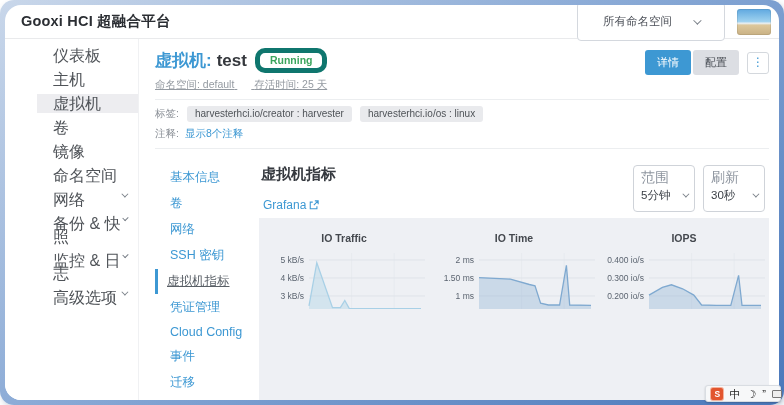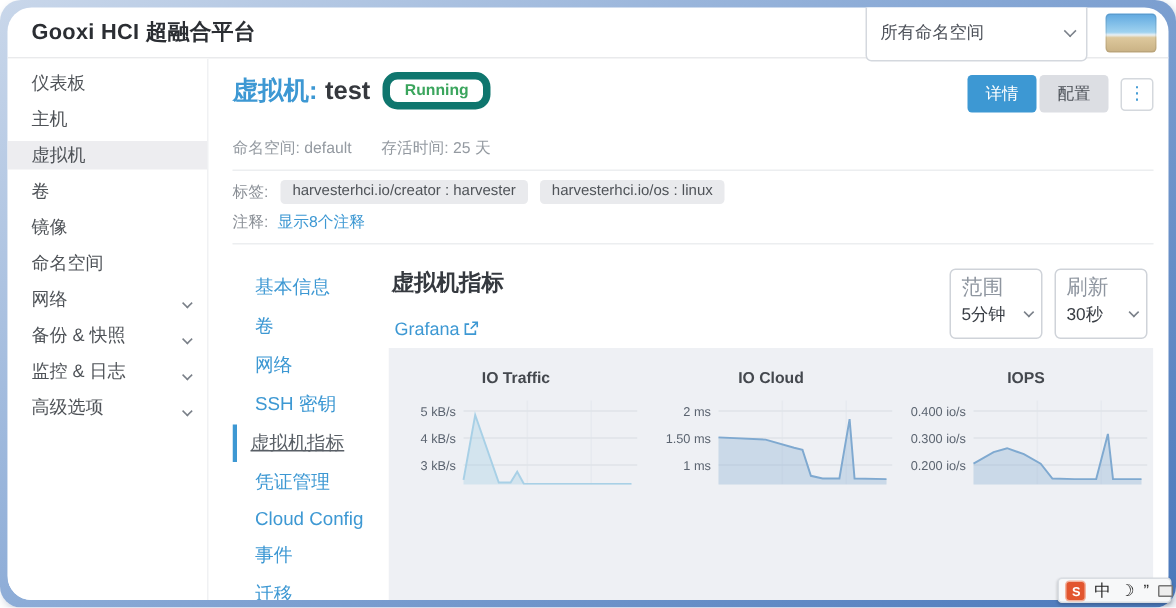--- a/index.html
+++ b/index.html
@@ -25,43 +25,44 @@
     height: 34px; flex: 0 0 34px;
     display: flex; align-items: center;
     padding: 0 8px 0 16px;
     border-bottom: 1px solid #e9eaec;
   }
   .app-title { font-size: 14.5px; font-weight: bold; color: #2b2e33; letter-spacing:.2px; }
   .ns-select {
     margin-left: auto; margin-right: 12px;
     width: 148px; height: 39px;
     border: 1px solid #d4d8de; border-radius: 4px;
-    display: flex; align-items: center; padding: 0 9px;
+    display: flex; align-items: center; padding: 0 25px;
     font-size: 11.5px; color: #4c5058; background:#fff; cursor: pointer;
   }
   .ns-select .chev { margin-left: auto; }
   .chev {
     width: 6px; height: 6px; display: inline-block;
     border-right: 1.4px solid #7a8089; border-bottom: 1.4px solid #7a8089;
     transform: rotate(45deg) translateY(-2px);
   }
   .avatar {
     width: 34px; height: 26px; border-radius: 3px;
     background: linear-gradient(180deg,#5fa8e0 0%, #9fd2ef 48%, #e8f0f4 55%, #ddc89c 62%, #c9b184 100%);
     box-shadow: 0 0 0 1px rgba(0,0,0,.08) inset;
   }
 
   
   .body { flex: 1; display: flex; overflow: hidden; }
 
   .sidebar { width: 134px; flex: 0 0 134px; padding-top: 7px; background:#fff; border-right:1px solid #f0f1f3; }
   .side-item {
-    padding: 3px 12px 3px 16px; font-size: 12px; color: #4f5358;
-    display: flex; align-items: flex-end; cursor: pointer; line-height: 13px;
+    padding: 3px 12px 3px 16px; font-size: 16px; color: #4f5358;
+    display: flex; align-items: flex-start; cursor: pointer; line-height: 13px;
     margin-bottom: 5px;
+    margin-left: 32px;
   }
   .side-item.selected { background: #ededf0; }
   .side-item .chev { margin-left: auto; width:5px; height:5px; }
 
   .main { flex: 1; padding: 9px 10px 0 16px; display: flex; flex-direction: column; overflow: hidden; }
 
   .vm-head-row { display: flex; align-items: flex-start; }
   .vm-title { font-size: 17px; display: flex; align-items: center; }
   .vm-type { color: #3d98d3; font-weight: bold; cursor: pointer; }
   .vm-name { color: #35383d; font-weight: bold; margin-left: 5px; }
@@ -72,21 +73,21 @@
   }
   .actions { margin-left: auto; display: flex; align-items: center; margin-top: 2px; }
   .btn { font-size: 11px; padding: 5px 12px; border-radius: 3px; cursor: pointer; border: none; }
   .btn-primary { background: #3d98d3; color: #fff; margin-right: 2px; }
   .btn-secondary { background: #dcdee3; color: #4a4f56; }
   .btn-dots {
     margin-left: 8px; width: 22px; height: 22px;
     border: 1px solid #d4d8dd; border-radius: 3px; background: #fff;
     color: #3d98d3; font-size: 12px; line-height: 19px; text-align: center; cursor: pointer;
   }
-  .meta-row { margin-top: 17px; font-size: 10.5px; color: #949aa1; }
+  .meta-row { margin-top: 3px; font-size: 10.5px; color: #949aa1; text-decoration: underline; }
   .meta-row .sep { display: inline-block; width: 14px; }
   .divider { border: none; border-top: 1px solid #eceef0; margin: 7px 0 6px; }
   .tags-row, .ann-row { font-size: 10.5px; color: #8a8f96; display: flex; align-items: center; }
   .tag-chip {
     background: #e9eaed; color: #4f5358; border-radius: 3px;
     padding: 2px 8px 3px; margin-left: 8px; font-size: 10px;
   }
   .ann-row { margin-top: 5px; }
   .link { color: #3d98d3; cursor: pointer; text-decoration: none; }
   .ann-row .link { margin-left: 6px; }
@@ -284,21 +285,21 @@
                       <text x="41" y="16" text-anchor="end" font-size="8.5" fill="#5b6470">5 kB/s</text>
                       <line x1="46" y1="31" x2="162" y2="31" stroke="#dfe3e9" stroke-width="1"></line>
                       <text x="41" y="34" text-anchor="end" font-size="8.5" fill="#5b6470">4 kB/s</text>
                       <line x1="46" y1="49" x2="162" y2="49" stroke="#dfe3e9" stroke-width="1"></line>
                       <text x="41" y="52" text-anchor="end" font-size="8.5" fill="#5b6470">3 kB/s</text>
                       <path d="M46.0 58.9L53.8 15.7L69.5 60.7L77.4 60.7L81.8 53.5L86.3 61.6L158.0 61.6L158 70L46 70Z" fill="rgba(168,208,230,0.38)"></path>
                       <path d="M46.0 58.9L53.8 15.7L69.5 60.7L77.4 60.7L81.8 53.5L86.3 61.6L158.0 61.6" stroke="#a8d0e6" stroke-width="1.3" fill="none"></path>
                     </svg>
                 </div>
                 <div class="mini-chart">
-                  <div class="c-title">IO Cloud</div>
+                  <div class="c-title">IO Time</div>
                   <svg width="162" height="62" viewBox="0 0 162 62">
                       <line x1="88.56" y1="6" x2="88.56" y2="62" stroke="#e7eaef" stroke-width="1"></line>
                       <line x1="131.12" y1="6" x2="131.12" y2="62" stroke="#e7eaef" stroke-width="1"></line>
                       <line x1="46" y1="13" x2="162" y2="13" stroke="#dfe3e9" stroke-width="1"></line>
                       <text x="41" y="16" text-anchor="end" font-size="8.5" fill="#5b6470">2 ms</text>
                       <line x1="46" y1="31" x2="162" y2="31" stroke="#dfe3e9" stroke-width="1"></line>
                       <text x="41" y="34" text-anchor="end" font-size="8.5" fill="#5b6470">1.50 ms</text>
                       <line x1="46" y1="49" x2="162" y2="49" stroke="#dfe3e9" stroke-width="1"></line>
                       <text x="41" y="52" text-anchor="end" font-size="8.5" fill="#5b6470">1 ms</text>
                       <path d="M46.0 30.6L77.4 32.1L96.4 37.5L102.0 38.9L107.6 56.2L115.4 58.0L126.6 58.0L133.4 18.4L136.7 58.0L158.0 58.4L158 70L46 70Z" fill="rgba(127,169,208,0.32)"></path>

